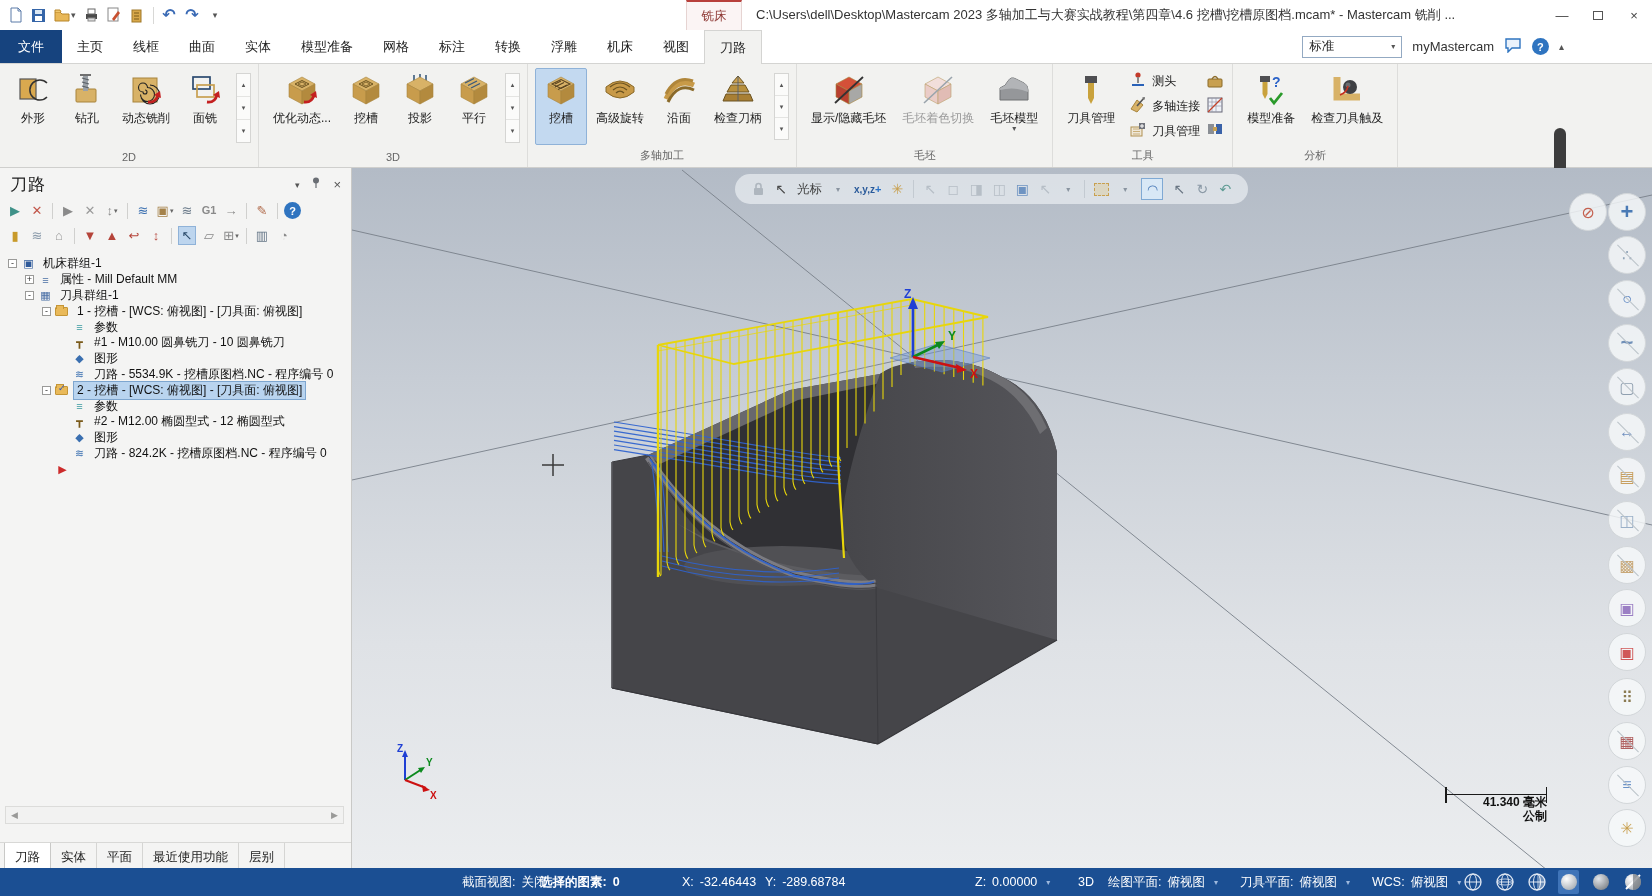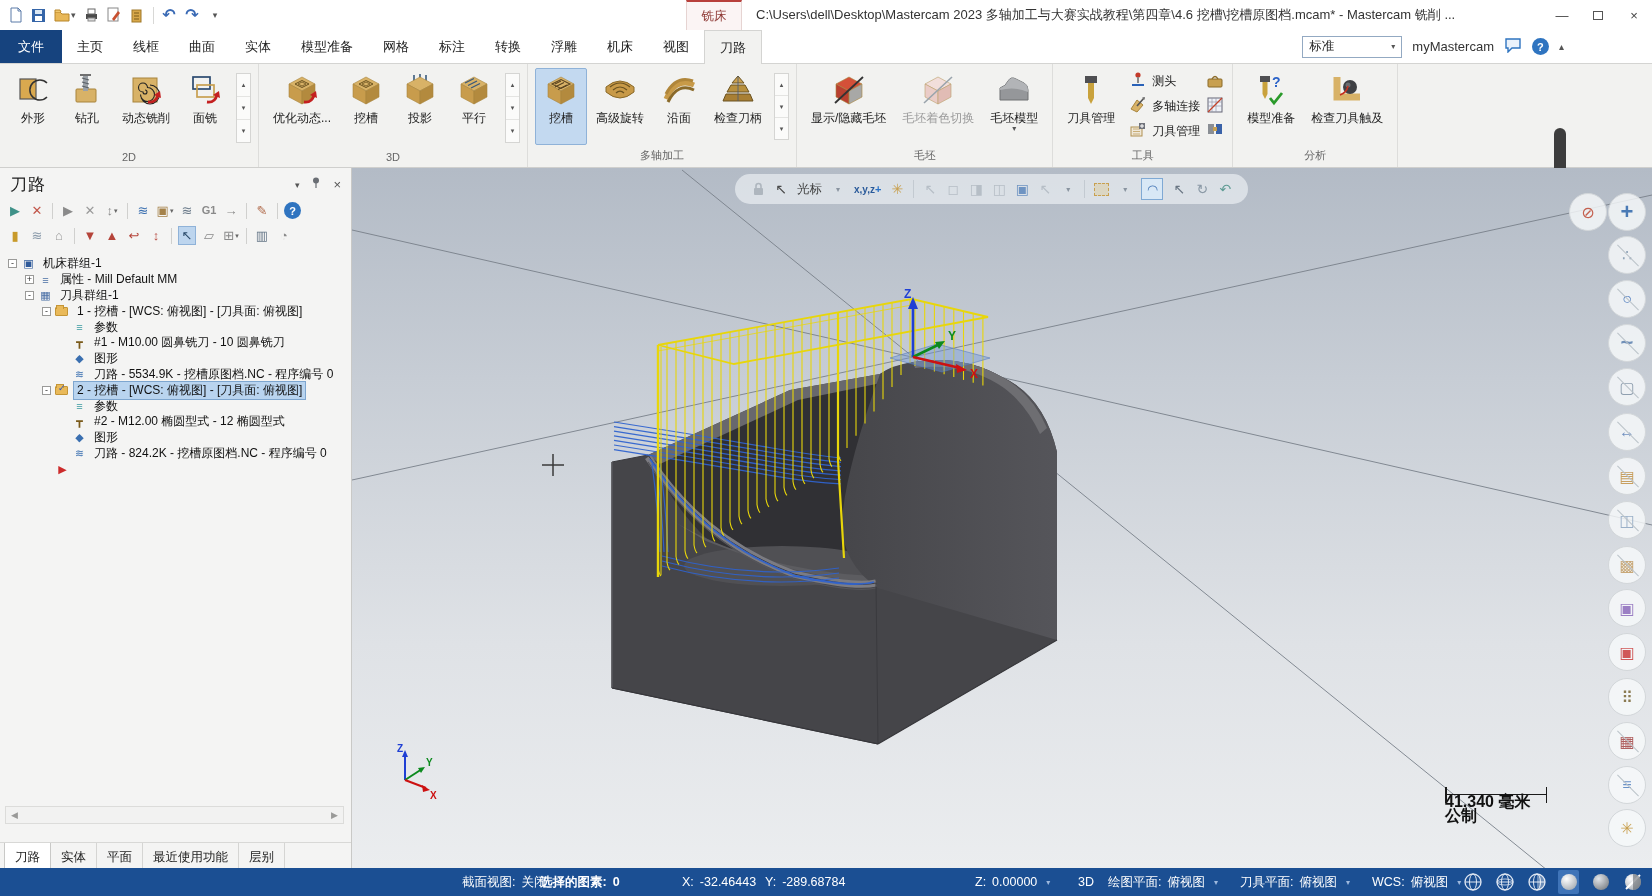--- a/index.html
+++ b/index.html
@@ -80,21 +80,21 @@
 #scene{position:absolute;left:0;top:0}
 .float-bar{position:absolute;left:383px;top:6px;height:30px;border-radius:15px;background:rgba(233,237,241,0.72);display:flex;align-items:center;gap:9px;padding:0 16px;font-size:12.5px;color:#9aa3ad}
 .fi{display:flex;align-items:center;justify-content:center;min-width:14px;height:22px;font-size:14px}
 .fi.lbl{color:#3a3a3a;font-size:12.5px}
 .fi.xyz{color:#2a5a9a;font-size:10px;font-weight:bold}
 .fsep{width:1px;height:18px;background:#c3cad1}
 .dashedbox{width:15px;height:13px;border:1.4px dashed #c8a050;background:rgba(222,195,130,.35)}
 .hlbox{width:22px;height:22px;background:#d8e8f6;border:1px solid #7fa9d4;display:flex;align-items:center;justify-content:center;color:#4a7ab8;font-size:13px}
 .qm{position:absolute;width:38px;height:38px;border-radius:50%;background:rgba(247,249,250,0.82);border:1px solid #d3d7da;display:flex;align-items:center;justify-content:center;font-size:16px;overflow:hidden}
 .qm.masked::after{content:"";position:absolute;left:4px;top:18px;width:30px;height:1px;background:#bac2c8;transform:rotate(45deg)}
-.scalebox{position:absolute;left:1093px;top:626px;width:102px;height:32px;border-top:1.5px solid #1a1a1a;text-align:left;color:#111;font-size:16px;font-weight:bold;line-height:14px}
+.scalebox{position:absolute;left:1093px;top:626px;width:102px;height:32px;border-top:1.5px solid #1a1a1a;text-align:right;color:#111;font-size:12px;font-weight:bold;line-height:14px}
 .scalebox::before,.scalebox::after{content:"";position:absolute;top:-8px;width:1.5px;height:16px;background:#1a1a1a}
 .scalebox::before{left:0}.scalebox::after{right:0}
 
 
 .statusbar{position:absolute;left:0;top:868px;width:1652px;height:28px;background:#1b4f93;color:#fff;font-size:12.5px}
 .sitem{position:absolute;top:0;height:28px;display:flex;align-items:center;gap:6px;white-space:nowrap}
 .scaret{color:#9db8dd;font-size:8px;margin-left:3px}
 .sright{position:absolute;left:1462px;top:0;height:28px;display:flex;align-items:center;gap:11px}
 .vic{width:21px;height:24px;display:flex;align-items:center;justify-content:center;border-radius:2px}
 .vic.active{background:#3f74b8}

